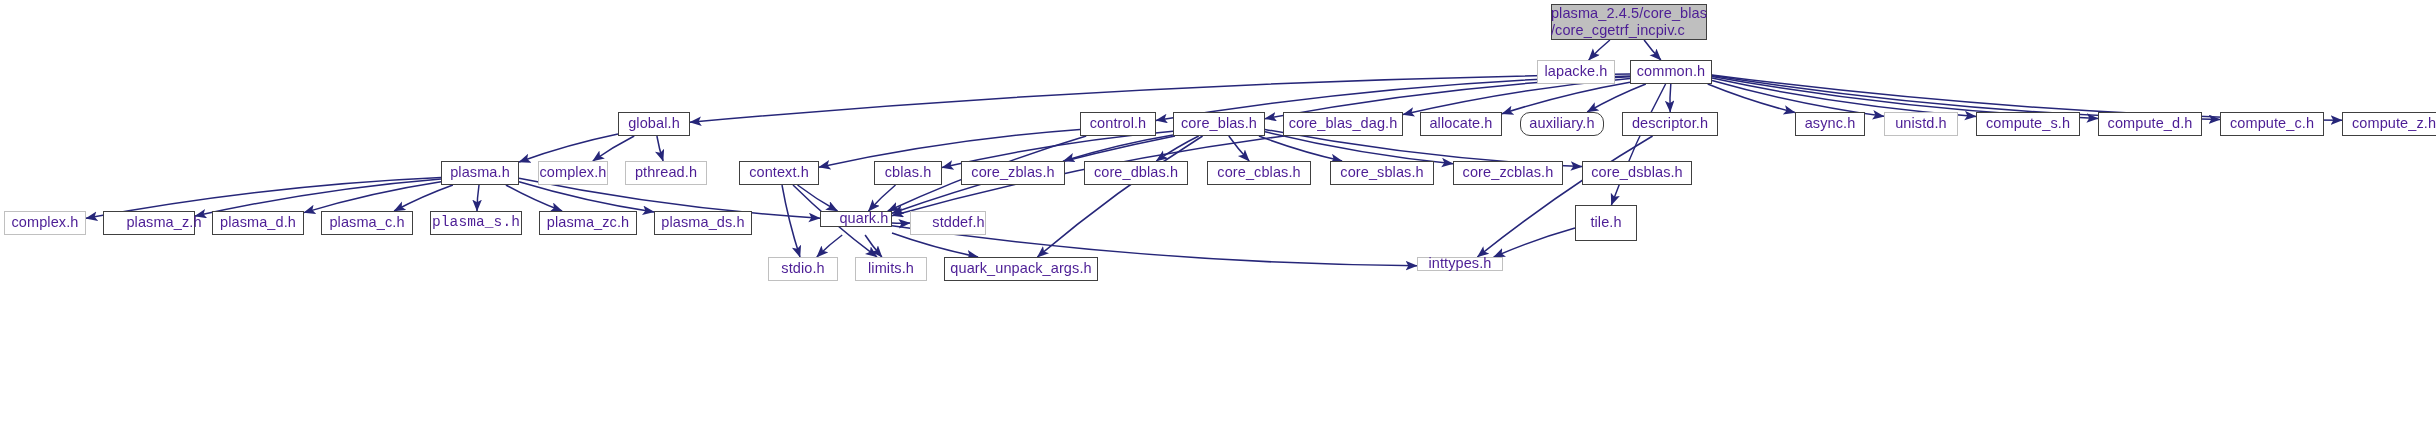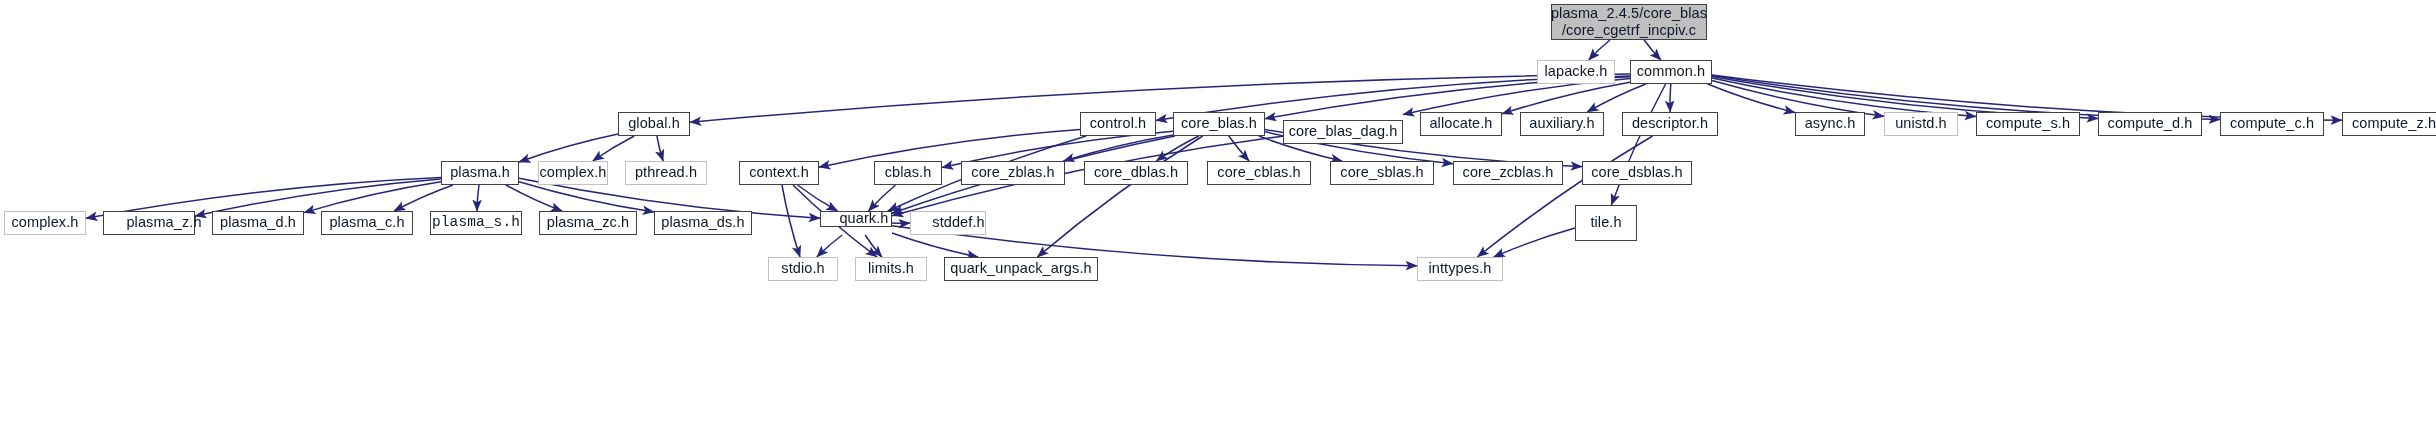--- a/index.html
+++ b/index.html
@@ -23,24 +23,24 @@
     width: 2436px;
     height: 445px;
     pointer-events: none;
   }
   .node {
     position: absolute;
     box-sizing: border-box;
     display: flex;
     align-items: center;
     justify-content: center;
-    text-align: center;
+    text-align: left;
     font-size: 14.5px;
     line-height: 1.18;
-    color: #0f172a;
+    color: #4c1d95;
     background: #ffffff;
     border: 1px solid #c0c0c0;
     white-space: pre;
     letter-spacing: 0.1px;
     z-index: 5;
   }
   .node.solid {
     border: 1.6px solid #404040;
   }
   .node.root {
@@ -113,23 +113,23 @@
       </g>
   </svg>
   <div id="node-layer">
       <div class="node root" style="left: 1551px; top: 4px; width: 156px; height: 36px;">plasma_2.4.5/core_blas
 /core_cgetrf_incpiv.c</div>
       <div class="node" style="left: 1537px; top: 60px; width: 78px; height: 24px;">lapacke.h</div>
       <div class="node solid" style="left: 1630px; top: 60px; width: 82px; height: 24px;">common.h</div>
       <div class="node solid" style="left: 618px; top: 112px; width: 72px; height: 24px;">global.h</div>
       <div class="node solid" style="left: 1080px; top: 112px; width: 76px; height: 24px;">control.h</div>
       <div class="node solid" style="left: 1173px; top: 112px; width: 92px; height: 24px;">core_blas.h</div>
-      <div class="node solid" style="left: 1283px; top: 120px; width: 120px; height: 24px;">core_blas_dag.h</div>
+      <div class="node solid" style="left: 1283px; top: 112px; width: 120px; height: 24px;">core_blas_dag.h</div>
       <div class="node solid" style="left: 1420px; top: 112px; width: 82px; height: 24px;">allocate.h</div>
-      <div class="node solid" style="left: 1520px; top: 112px; width: 84px; height: 24px;">auxiliary.h</div>
+      <div class="node solid" style="left: 1520px; top: 112px; width: 84px; height: 24px; border-radius: 10px;">auxiliary.h</div>
       <div class="node solid" style="left: 1622px; top: 112px; width: 96px; height: 24px;">descriptor.h</div>
       <div class="node solid" style="left: 1795px; top: 112px; width: 70px; height: 24px;">async.h</div>
       <div class="node" style="left: 1884px; top: 112px; width: 74px; height: 24px;">unistd.h</div>
       <div class="node solid" style="left: 1976px; top: 112px; width: 104px; height: 24px;">compute_s.h</div>
       <div class="node solid" style="left: 2098px; top: 112px; width: 104px; height: 24px;">compute_d.h</div>
       <div class="node solid" style="left: 2220px; top: 112px; width: 104px; height: 24px;">compute_c.h</div>
       <div class="node solid" style="left: 2342px; top: 112px; width: 104px; height: 24px;">compute_z.h</div>
       <div class="node solid" style="left: 441px; top: 161px; width: 78px; height: 24px;">plasma.h</div>
       <div class="node" style="left: 538px; top: 161px; width: 70px; height: 24px;">complex.h</div>
       <div class="node" style="left: 625px; top: 161px; width: 82px; height: 24px;">pthread.h</div>
@@ -147,15 +147,15 @@
       <div class="node solid" style="left: 321px; top: 211px; width: 92px; height: 24px;">plasma_c.h</div>
       <div class="node solid" style="left: 430px; top: 211px; width: 92px; height: 24px; font-family: Liberation Mono, monospace;">plasma_s.h</div>
       <div class="node solid" style="left: 539px; top: 211px; width: 98px; height: 24px;">plasma_zc.h</div>
       <div class="node solid" style="left: 654px; top: 211px; width: 98px; height: 24px;">plasma_ds.h</div>
       <div class="node solid" style="left: 820px; top: 211px; width: 72px; height: 16px; padding-left: 16px;">quark.h</div>
       <div class="node" style="left: 910px; top: 211px; width: 76px; height: 24px; padding-left: 21px;">stddef.h</div>
       <div class="node solid" style="left: 1575px; top: 205px; width: 62px; height: 36px;">tile.h</div>
       <div class="node" style="left: 768px; top: 257px; width: 70px; height: 24px;">stdio.h</div>
       <div class="node" style="left: 855px; top: 257px; width: 72px; height: 24px;">limits.h</div>
       <div class="node solid" style="left: 944px; top: 257px; width: 154px; height: 24px;">quark_unpack_args.h</div>
-      <div class="node" style="left: 1417px; top: 257px; width: 86px; height: 24px;">inttypes.h</div>
+      <div class="node" style="left: 1417px; top: 257px; width: 86px; height: 14px;">inttypes.h</div>
     </div>
 </div>
 
 </body></html>

